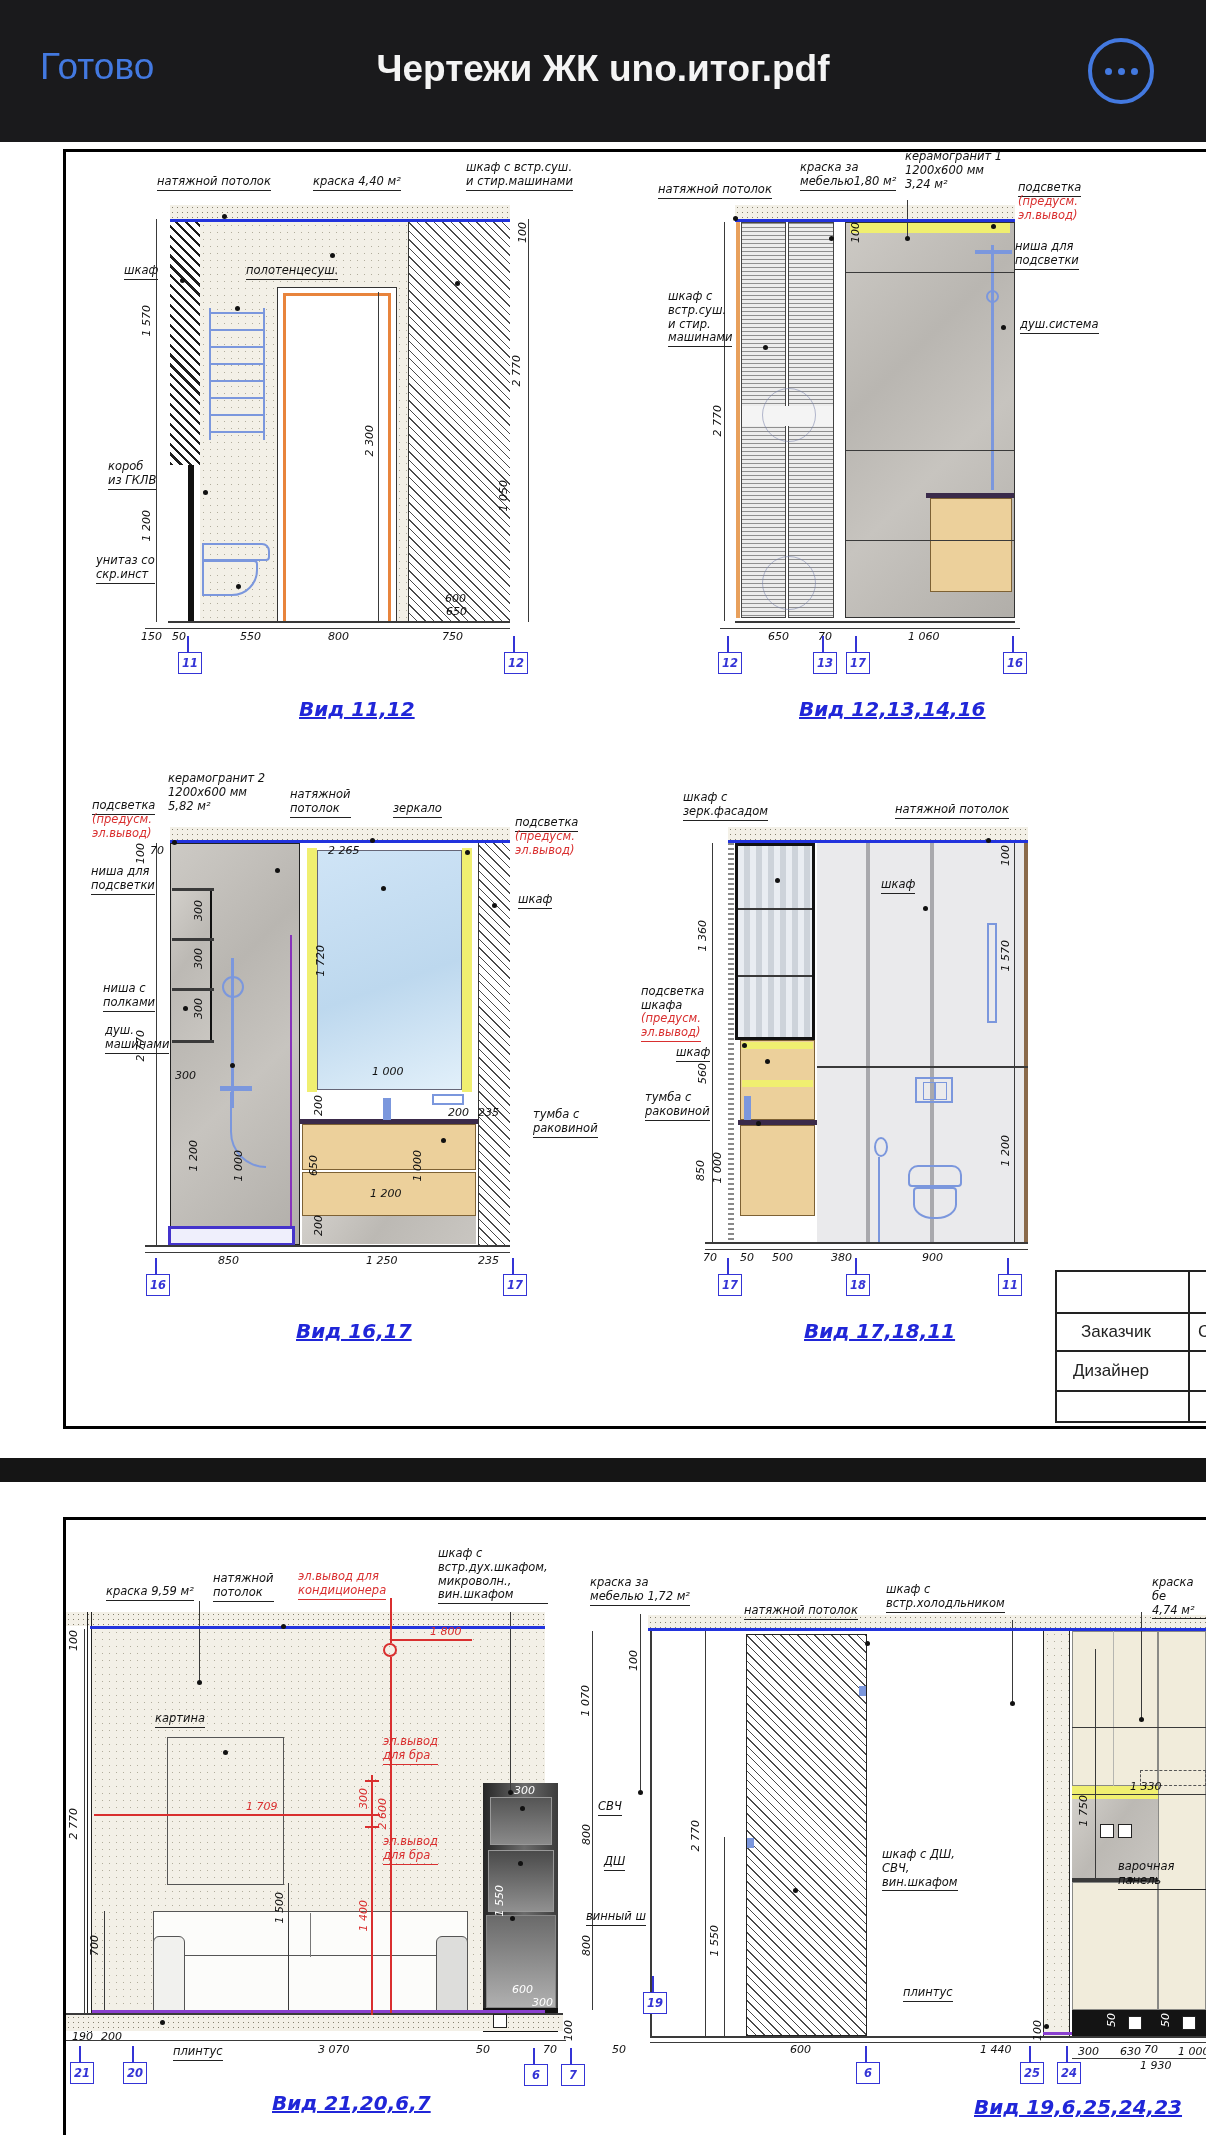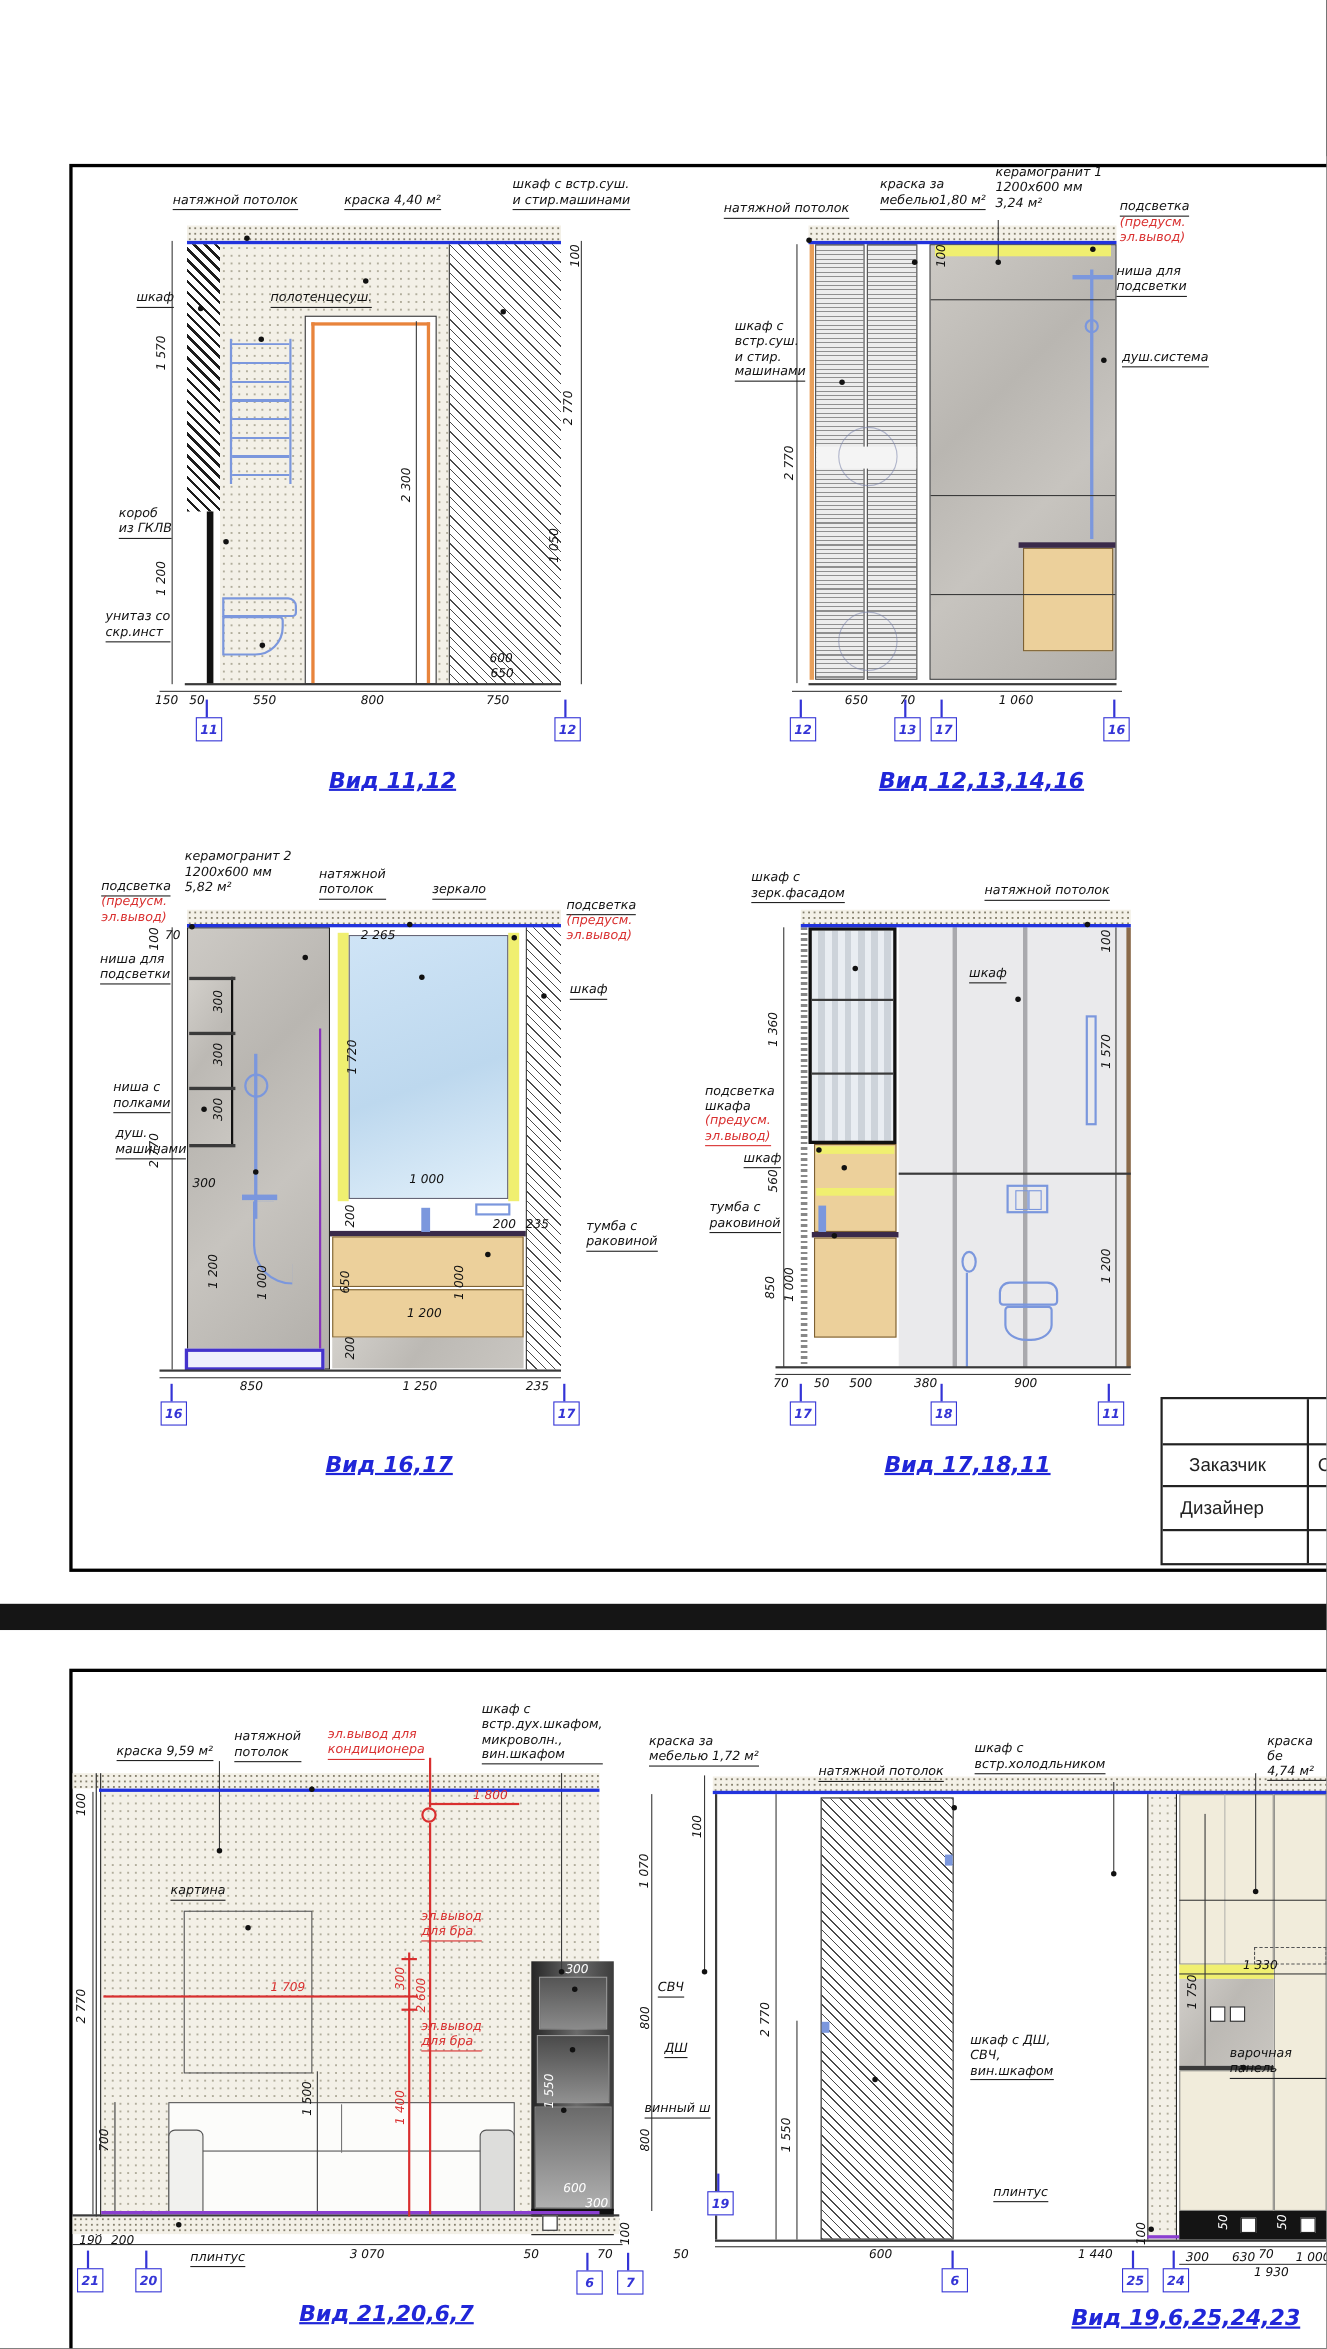--- a/index.html
+++ b/index.html
@@ -110,21 +110,21 @@
   <span class="dim vdim" style="left:141px;top:305px">1 570</span>
   <span class="dim vdim" style="left:141px;top:510px">1 200</span>
   <span class="dim vdim" style="left:364px;top:425px">2 300</span>
   <span class="dim vdim" style="left:517px;top:222px">100</span>
   <span class="dim vdim" style="left:511px;top:355px">2 770</span>
   <span class="dim vdim" style="left:498px;top:480px">1 050</span>
   <span class="dim" style="left:445px;top:593px">600</span>
   <span class="dim" style="left:446px;top:606px">650</span>
   <span class="dim" style="left:141px;top:631px">150</span>
   <span class="dim" style="left:172px;top:631px">50</span>
-  <span class="dim" style="left:230px;top:631px">550</span>
+  <span class="dim" style="left:240px;top:631px">550</span>
   <span class="dim" style="left:328px;top:631px">800</span>
   <span class="dim" style="left:442px;top:631px">750</span>
   <div class="mk" style="left:178px;top:652px">11</div>
   <div class="mk" style="left:504px;top:652px">12</div>
   <button class="cap" style="left:293px;top:696px">Вид 11,12</button>
 
   <div class="abs conc" style="left:735px;top:205px;width:280px;height:14px"></div>
   <div class="lnb" style="left:735px;top:219px;width:280px;height:3px"></div>
   <div class="abs" style="left:736px;top:222px;width:4px;height:396px;background:#e8a05c"></div>
   <div class="abs louver" style="left:741px;top:222px;width:45px;height:396px"></div>
@@ -515,14 +515,23 @@
   <span class="dim" style="left:1178px;top:2046px">1 000</span>
   <span class="dim" style="left:1140px;top:2060px">1 930</span>
   <span class="dim vdim w" style="left:1106px;top:2013px">50</span>
   <span class="dim vdim w" style="left:1160px;top:2013px">50</span>
   <div class="mk" style="left:643px;top:1992px">19</div>
   <div class="mk" style="left:856px;top:2062px">6</div>
   <div class="mk" style="left:1020px;top:2062px">25</div>
   <div class="mk" style="left:1057px;top:2062px">24</div>
   <button class="cap" style="left:968px;top:2094px">Вид 19,6,25,24,23</button>
 
+  <header class="topbar">
+    <button class="done">Готово</button>
+    <div class="doctitle">Чертежи ЖК uno.итог.pdf</div>
+    <button class="more">
+      <span class="mdot"></span>
+      <span class="mdot"></span>
+      <span class="mdot"></span>
+    </button>
+  </header>
 
 </div>
 
 </body></html>

